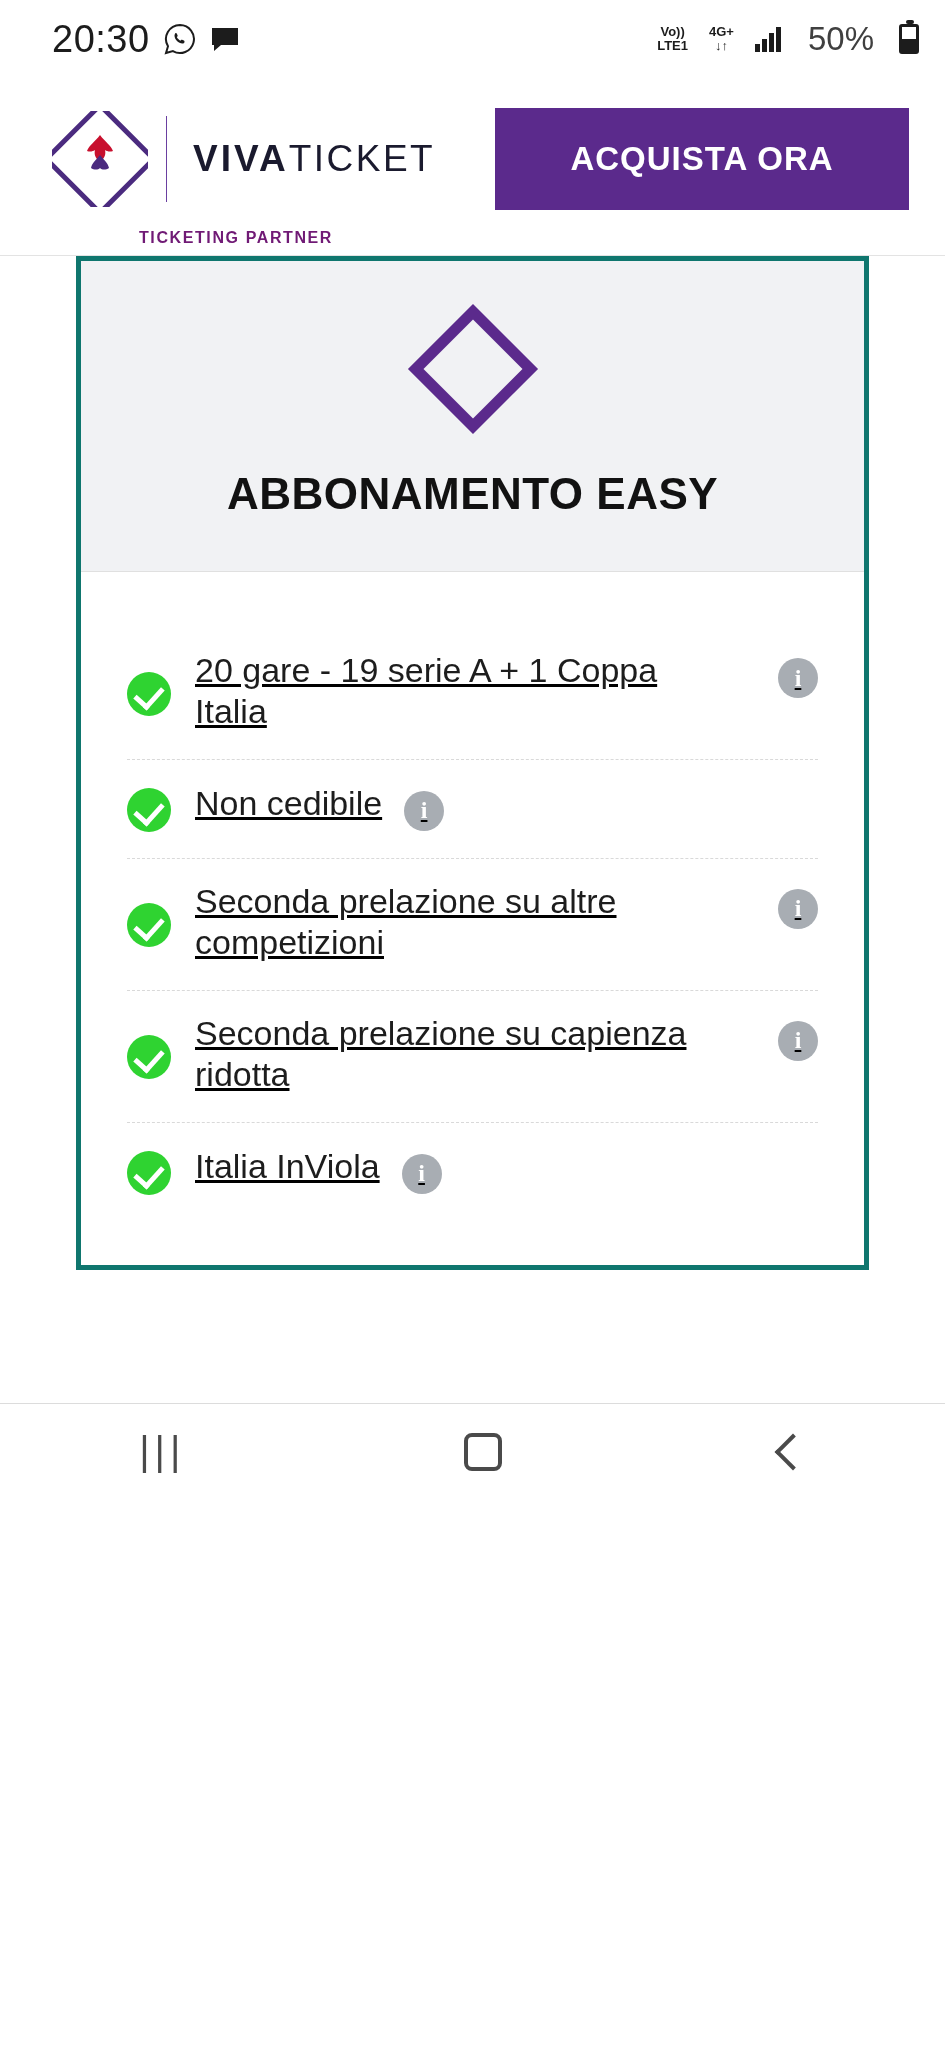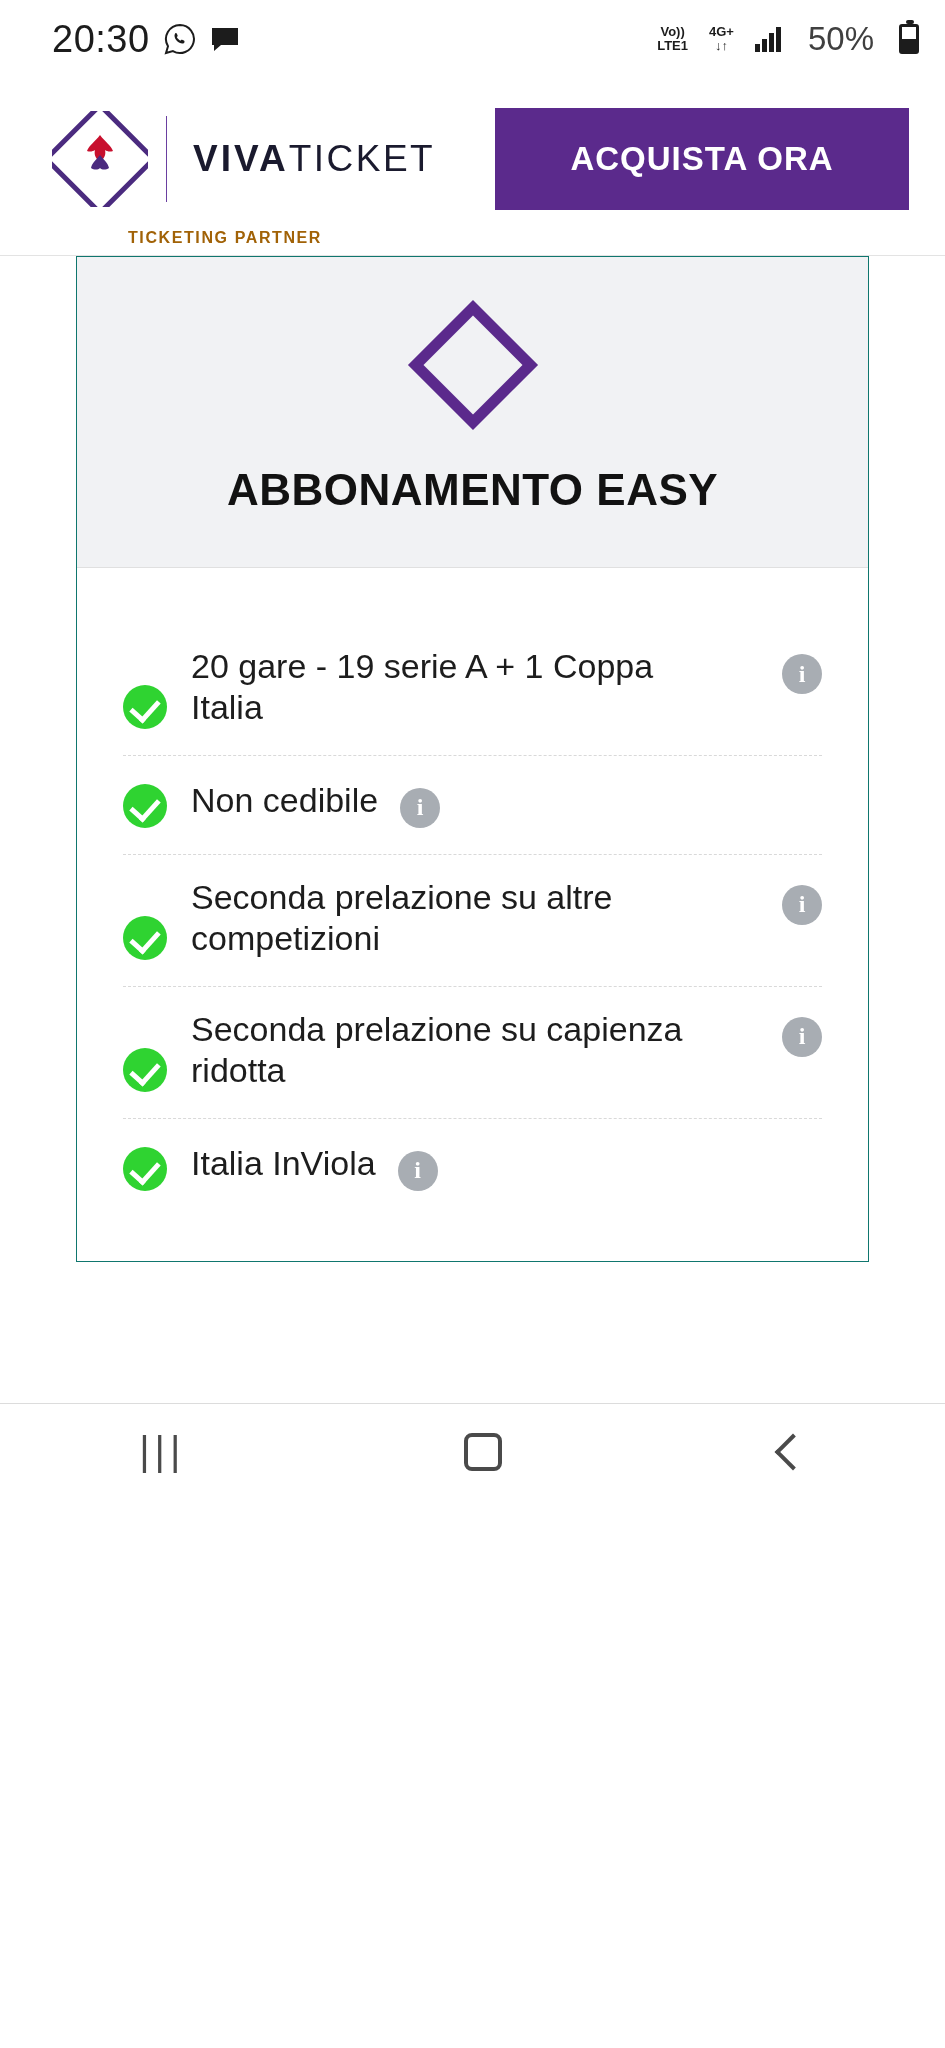--- a/index.html
+++ b/index.html
@@ -132,25 +132,25 @@
   .brand-word {
     font-size: 37px;
     font-weight: bold;
     letter-spacing: 3px;
     color: #1a1a2e;
     white-space: nowrap;
   }
   .brand-word .light { font-weight: 400; letter-spacing: 2.5px; }
   .ticketing-partner {
     position: absolute;
-    left: 76px;
+    left: 87px;
     top: 118px;
     font-size: 16px;
     letter-spacing: 1.6px;
-    color: #a16207;
+    color: #701a75;
     font-weight: bold;
   }
   .buy-btn {
     margin-left: auto;
     background: #5b2a8c;
     color: #ffffff;
     border: none;
     font-family: "Liberation Sans", sans-serif;
     font-size: 33px;
     font-weight: bold;
@@ -163,21 +163,21 @@
   
   .page {
     flex: 1 1 auto;
     background: #ffffff;
     padding: 0 76px;
     overflow: hidden;
     position: relative;
   }
 
   .card {
-    border: 1px solid #0f766e;
+    border: 5px solid #0f766e;
     background: #ffffff;
     margin-bottom: 42px;
   }
   .card-head {
     background: #f1f2f4;
     border-bottom: 1px solid #e0e0e0;
     padding: 62px 0 52px;
     display: flex;
     flex-direction: column;
     align-items: center;
@@ -214,23 +214,24 @@
     letter-spacing: 0.5px;
     color: #121212;
     text-align: center;
   }
 
   .features {
     padding: 56px 46px 44px;
   }
   .feature {
     display: flex;
-    align-items: flex-end;
+    align-items: center;
     padding: 22px 0 26px;
     border-bottom: 1px dashed #d9d9d9;
+    text-decoration: underline;
   }
   .feature:last-child { border-bottom: none; }
   .check {
     flex: 0 0 44px;
     width: 44px; height: 44px;
     border-radius: 50%;
     background: #2fd331;
     position: relative;
     margin-top: 6px;
   }

